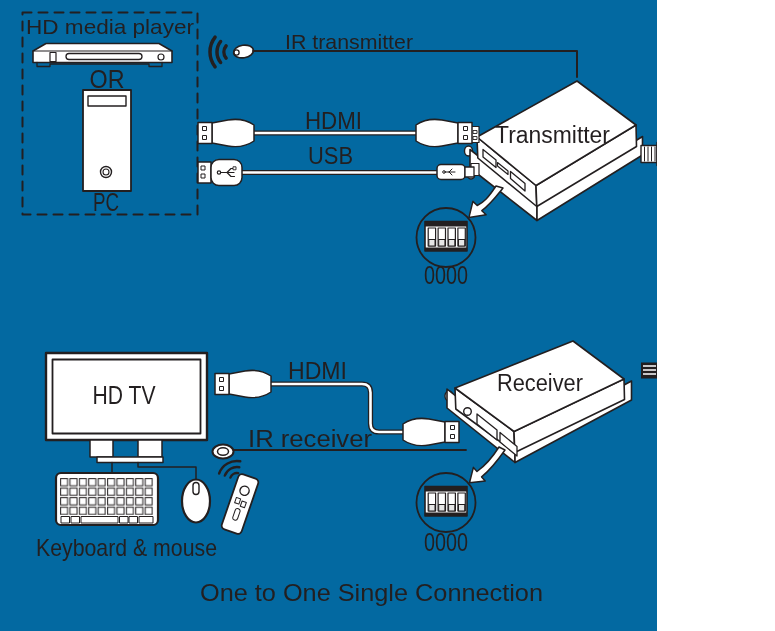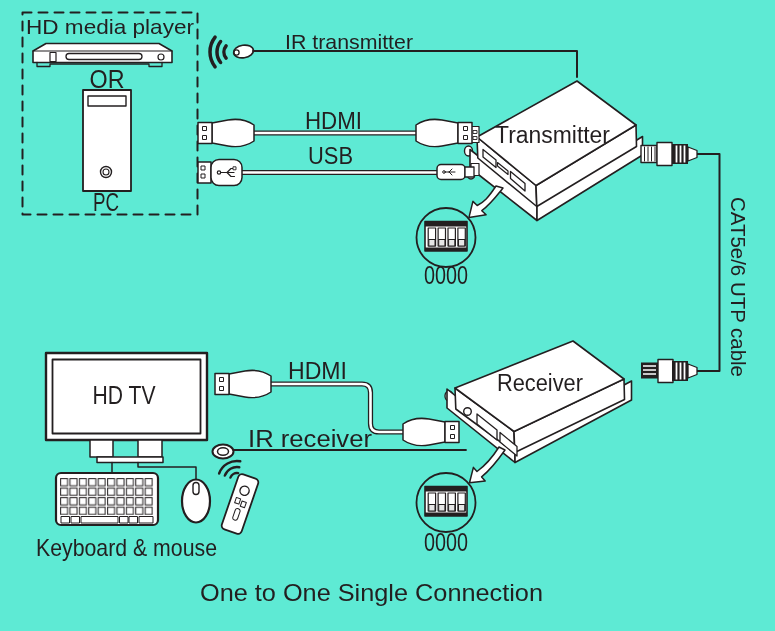--- a/index.html
+++ b/index.html
@@ -1,16 +1,16 @@
 <!DOCTYPE html>
 <html><head>
 <meta charset="utf-8">
 <style>
   html,body{margin:0;padding:0;background:#ffffff;}
-  .stage{position:relative;width:775px;height:631px;background:#5eead4;overflow:hidden;}
+  .stage{position:relative;width:657px;height:631px;background:#0369a1;overflow:hidden;}
   svg{position:absolute;left:0;top:0;}
   .ln{fill:none;stroke:#231f20;stroke-linecap:round;stroke-linejoin:round;}
   .fw{fill:#ffffff;stroke:#231f20;stroke-linejoin:round;}
   .fd{fill:#231f20;stroke:none;}
   text{font-family:"Liberation Sans","DejaVu Sans",sans-serif;fill:#231f20;}
 </style>
 </head>
 <body>
 
 <div class="stage">

